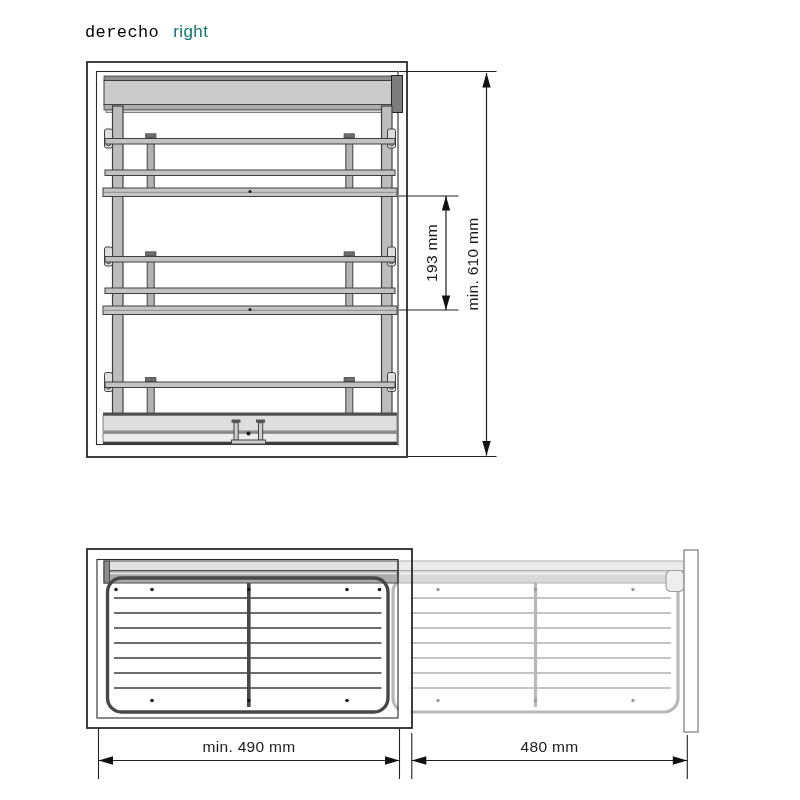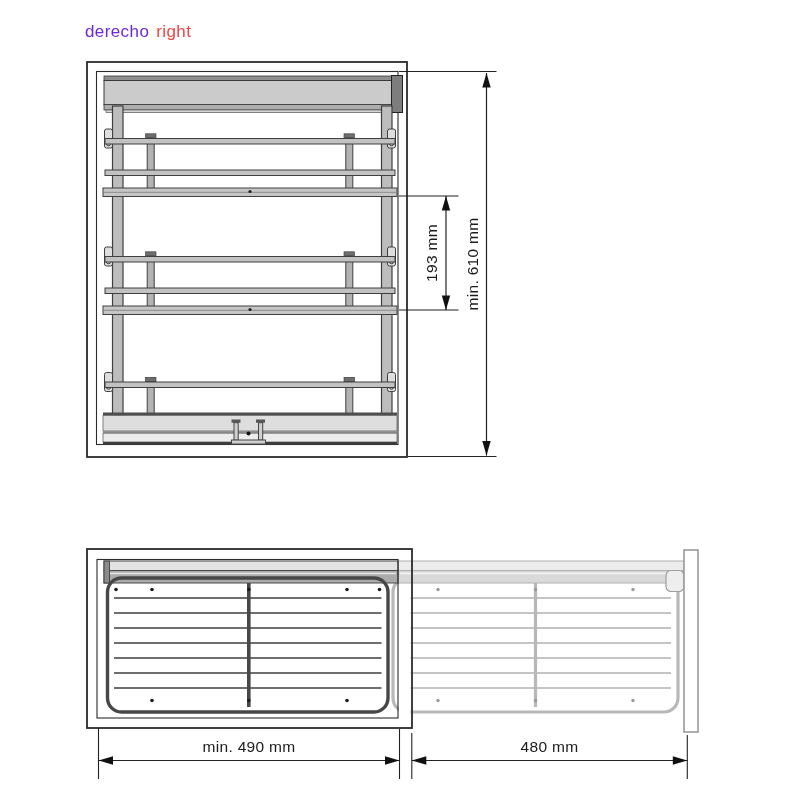--- a/index.html
+++ b/index.html
@@ -3,22 +3,22 @@
 <meta charset="utf-8">
 <style>
   html,body{margin:0;padding:0;background:#ffffff;}
   .page{
     position:relative;width:800px;height:800px;background:#ffffff;
     font-family:"Liberation Sans",sans-serif;overflow:hidden;
   }
   .header{
     position:absolute;left:85px;top:22px;font-size:17px;letter-spacing:.4px;
   }
-  .header .primary{color:#6d28d9;}
-  .header .secondary{color:#ef4444;margin-left:7px;}
+  .header .primary{color:#000000;font-family:Liberation Mono, monospace;}
+  .header .secondary{color:#0f766e;margin-left:14px;}
   svg text{
     font-family:"Liberation Sans",sans-serif;
     font-size:15.5px;fill:#1b1b1b;letter-spacing:.3px;
   }
 </style>
 </head>
 <body>
 
 <div class="page">
 

